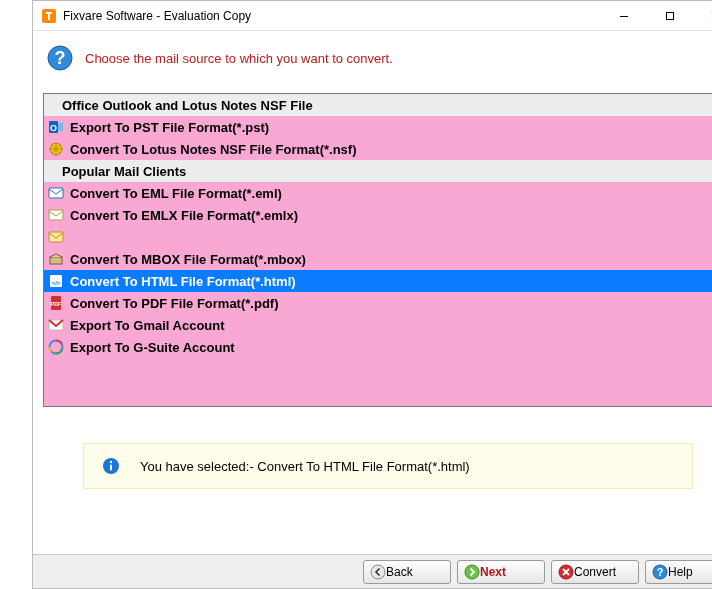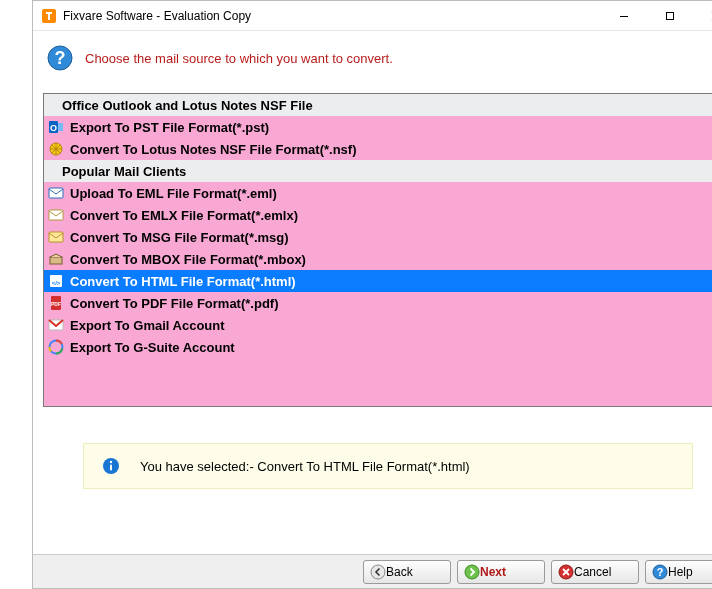--- a/index.html
+++ b/index.html
@@ -95,35 +95,34 @@
           <span class="row-label">Convert To Lotus Notes NSF File Format(*.nsf)</span>
         </div>
         <div class="row header">
           <span class="row-label">Popular Mail Clients</span>
         </div>
         <div class="row item">
           <span class="row-icon"><svg viewBox="0 0 16 16">
               <rect x="1" y="3" width="14" height="10" rx="1" fill="#fff" stroke="#2a6fba"></rect>
               <path d="M1 4l7 5 7-5" fill="none" stroke="#2a6fba"></path>
             </svg></span>
-          <span class="row-label">Upload To EML File Format(*.eml)</span>
+          <span class="row-label">Convert To EML File Format(*.eml)</span>
         </div>
         <div class="row item">
           <span class="row-icon"><svg viewBox="0 0 16 16">
               <rect x="1" y="3" width="14" height="10" rx="1" fill="#fff" stroke="#b39a3f"></rect>
               <path d="M1 4l7 5 7-5" fill="none" stroke="#b39a3f"></path>
             </svg></span>
           <span class="row-label">Convert To EMLX File Format(*.emlx)</span>
         </div>
         <div class="row item">
           <span class="row-icon"><svg viewBox="0 0 16 16">
               <rect x="1" y="3" width="14" height="10" rx="1" fill="#ffe89a" stroke="#b8902a"></rect>
               <path d="M1 4l7 5 7-5" fill="none" stroke="#b8902a"></path>
             </svg></span>
-          <span class="row-label">Convert To MSG File Format(*.msg)</span>
         </div>
         <div class="row item">
           <span class="row-icon"><svg viewBox="0 0 16 16">
               <rect x="2" y="6" width="12" height="7" fill="#d9bb89" stroke="#7a5c2e"></rect>
               <path d="M2 6l6-3 6 3" fill="#e8d2a8" stroke="#7a5c2e"></path>
             </svg></span>
           <span class="row-label">Convert To MBOX File Format(*.mbox)</span>
         </div>
         <div class="row item selected">
           <span class="row-icon"><svg viewBox="0 0 16 16">
@@ -185,21 +184,21 @@
             <circle cx="8" cy="8" r="7" fill="#6cc24a" stroke="#3d8b1f"></circle>
             <path d="M6.5 4.5L10 8l-3.5 3.5" fill="none" stroke="#fff" stroke-width="1.8"></path>
           </svg></span>
       <span class="fbtn-label">Next</span>
     </button>
     <button class="fbtn">
       <span class="fbtn-icon"><svg viewBox="0 0 16 16">
             <circle cx="8" cy="8" r="7" fill="#d32f2f" stroke="#8e1b1b"></circle>
             <path d="M5 5l6 6M11 5l-6 6" stroke="#fff" stroke-width="1.8"></path>
           </svg></span>
-      <span class="fbtn-label">Cancel</span>
+      <span class="fbtn-label">Convert</span>
     </button>
     <button class="fbtn">
       <span class="fbtn-icon"><svg viewBox="0 0 16 16">
             <circle cx="8" cy="8" r="7" fill="#2f8ad8" stroke="#1e5f9b"></circle>
             <text x="8" y="12" text-anchor="middle" font-size="11" font-weight="bold" fill="#fff">?</text>
           </svg></span>
       <span class="fbtn-label">Help</span>
     </button>
   </div>
 

